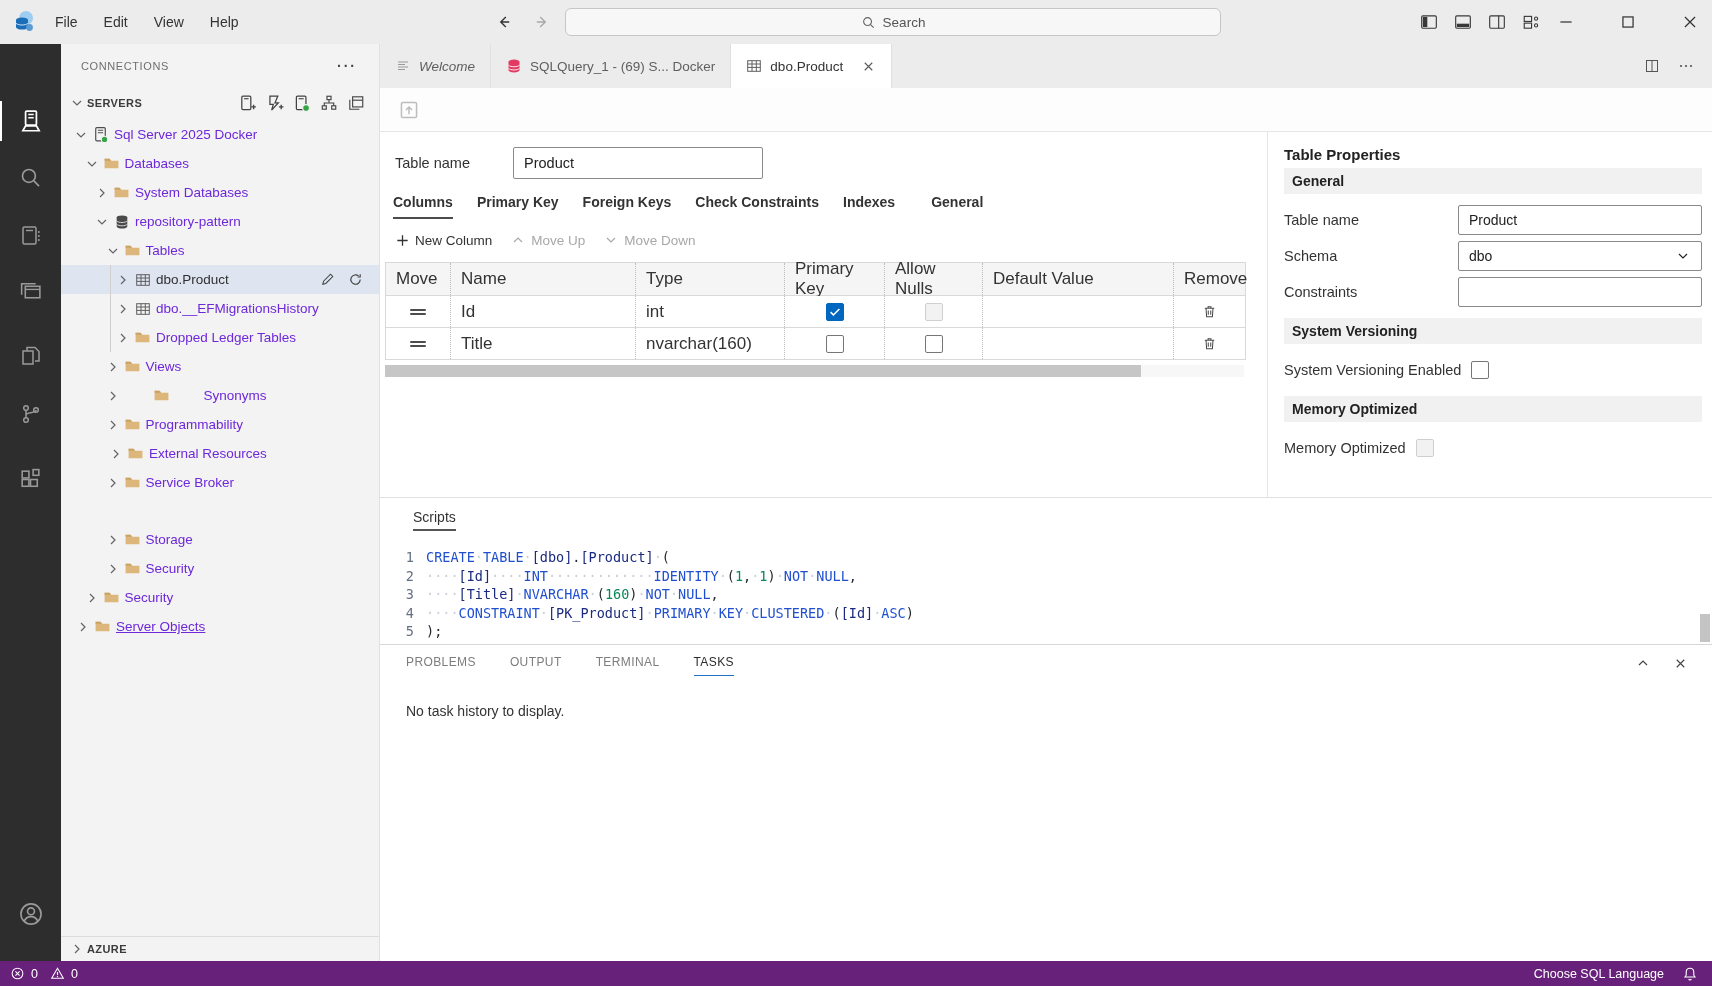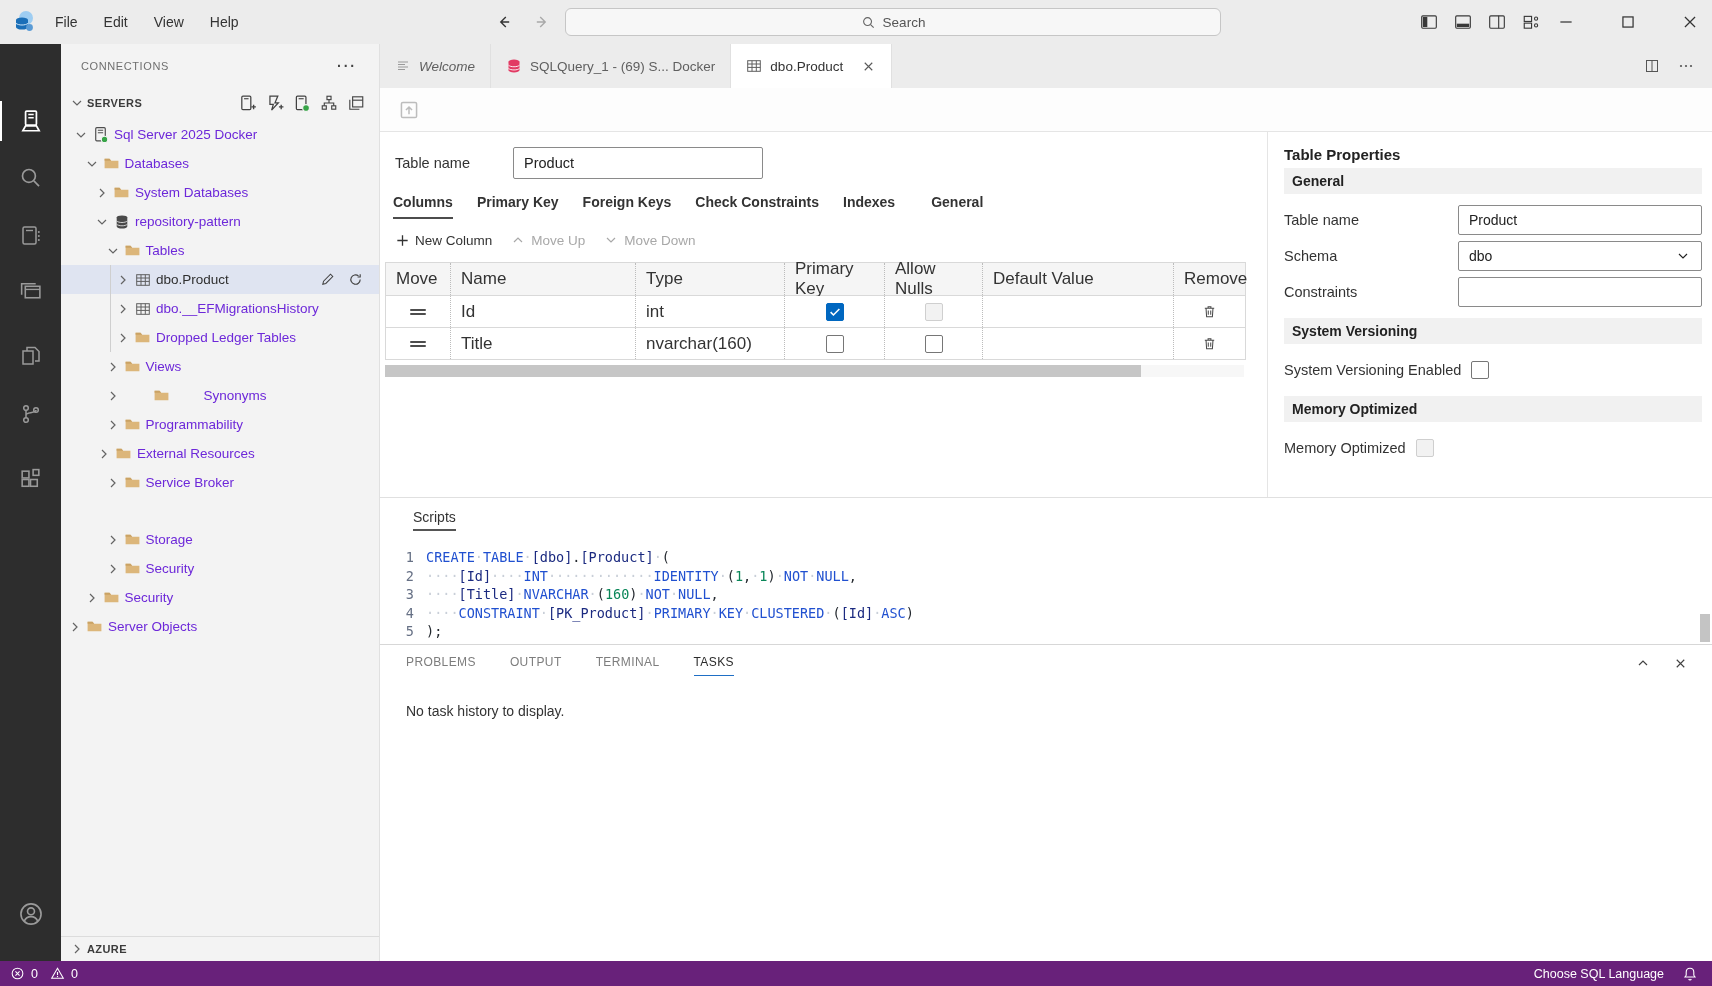--- a/index.html
+++ b/index.html
@@ -484,21 +484,21 @@
             </svg>
           </span>
           <span class="ticon ic">
             <svg width="17" height="17" viewBox="0 0 16 16" fill="none">
               <path d="M1.5 3.5h4.6l1.6 1.8h6.8v7.2h-13z" fill="#dcb67a"></path>
               <path d="M1.5 3.5h4.6l1.6 1.8h-6.2z" fill="#caa264"></path>
             </svg>
           </span>
           <span class="tlabel">Programmability</span>
         </div>
-        <div class="trow" style="padding-left: 35px; text-align: right;">
+        <div class="trow" style="padding-left: 47px; text-align: right;">
           <span class="chev ic">
             <svg width="16" height="16" viewBox="0 0 16 16" fill="none">
               <path d="M6 4l4 4-4 4" stroke="currentColor" stroke-width="1.2"></path>
             </svg>
           </span>
           <span class="ticon ic">
             <svg width="17" height="17" viewBox="0 0 16 16" fill="none">
               <path d="M1.5 3.5h4.6l1.6 1.8h6.8v7.2h-13z" fill="#dcb67a"></path>
               <path d="M1.5 3.5h4.6l1.6 1.8h-6.2z" fill="#caa264"></path>
             </svg>
@@ -554,21 +554,21 @@
             </svg>
           </span>
           <span class="ticon ic">
             <svg width="17" height="17" viewBox="0 0 16 16" fill="none">
               <path d="M1.5 3.5h4.6l1.6 1.8h6.8v7.2h-13z" fill="#dcb67a"></path>
               <path d="M1.5 3.5h4.6l1.6 1.8h-6.2z" fill="#caa264"></path>
             </svg>
           </span>
           <span class="tlabel">Security</span>
         </div>
-        <div class="trow" style="padding-left: 6px;">
+        <div class="trow" style="padding-left: 14px; text-decoration: underline;">
           <span class="chev ic">
             <svg width="16" height="16" viewBox="0 0 16 16" fill="none">
               <path d="M6 4l4 4-4 4" stroke="currentColor" stroke-width="1.2"></path>
             </svg>
           </span>
           <span class="ticon ic">
             <svg width="17" height="17" viewBox="0 0 16 16" fill="none">
               <path d="M1.5 3.5h4.6l1.6 1.8h6.8v7.2h-13z" fill="#dcb67a"></path>
               <path d="M1.5 3.5h4.6l1.6 1.8h-6.2z" fill="#caa264"></path>
             </svg>

